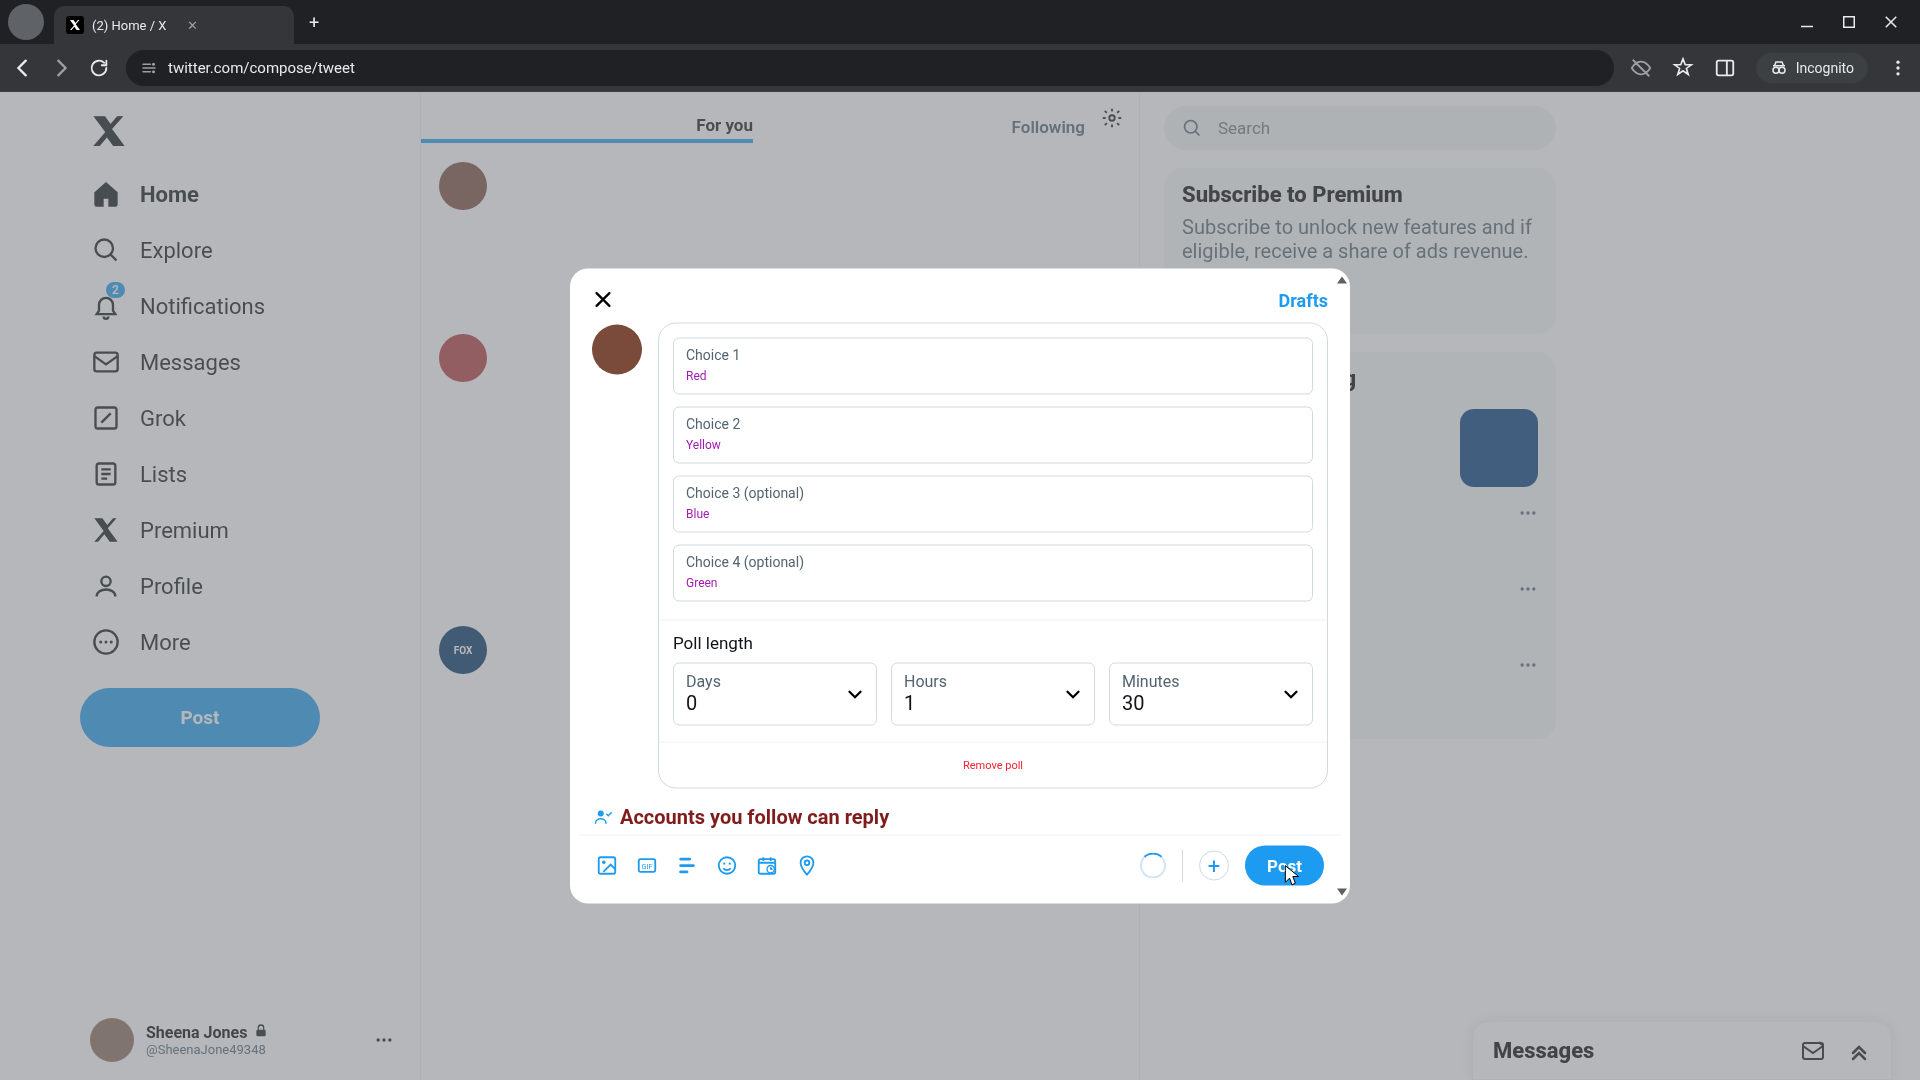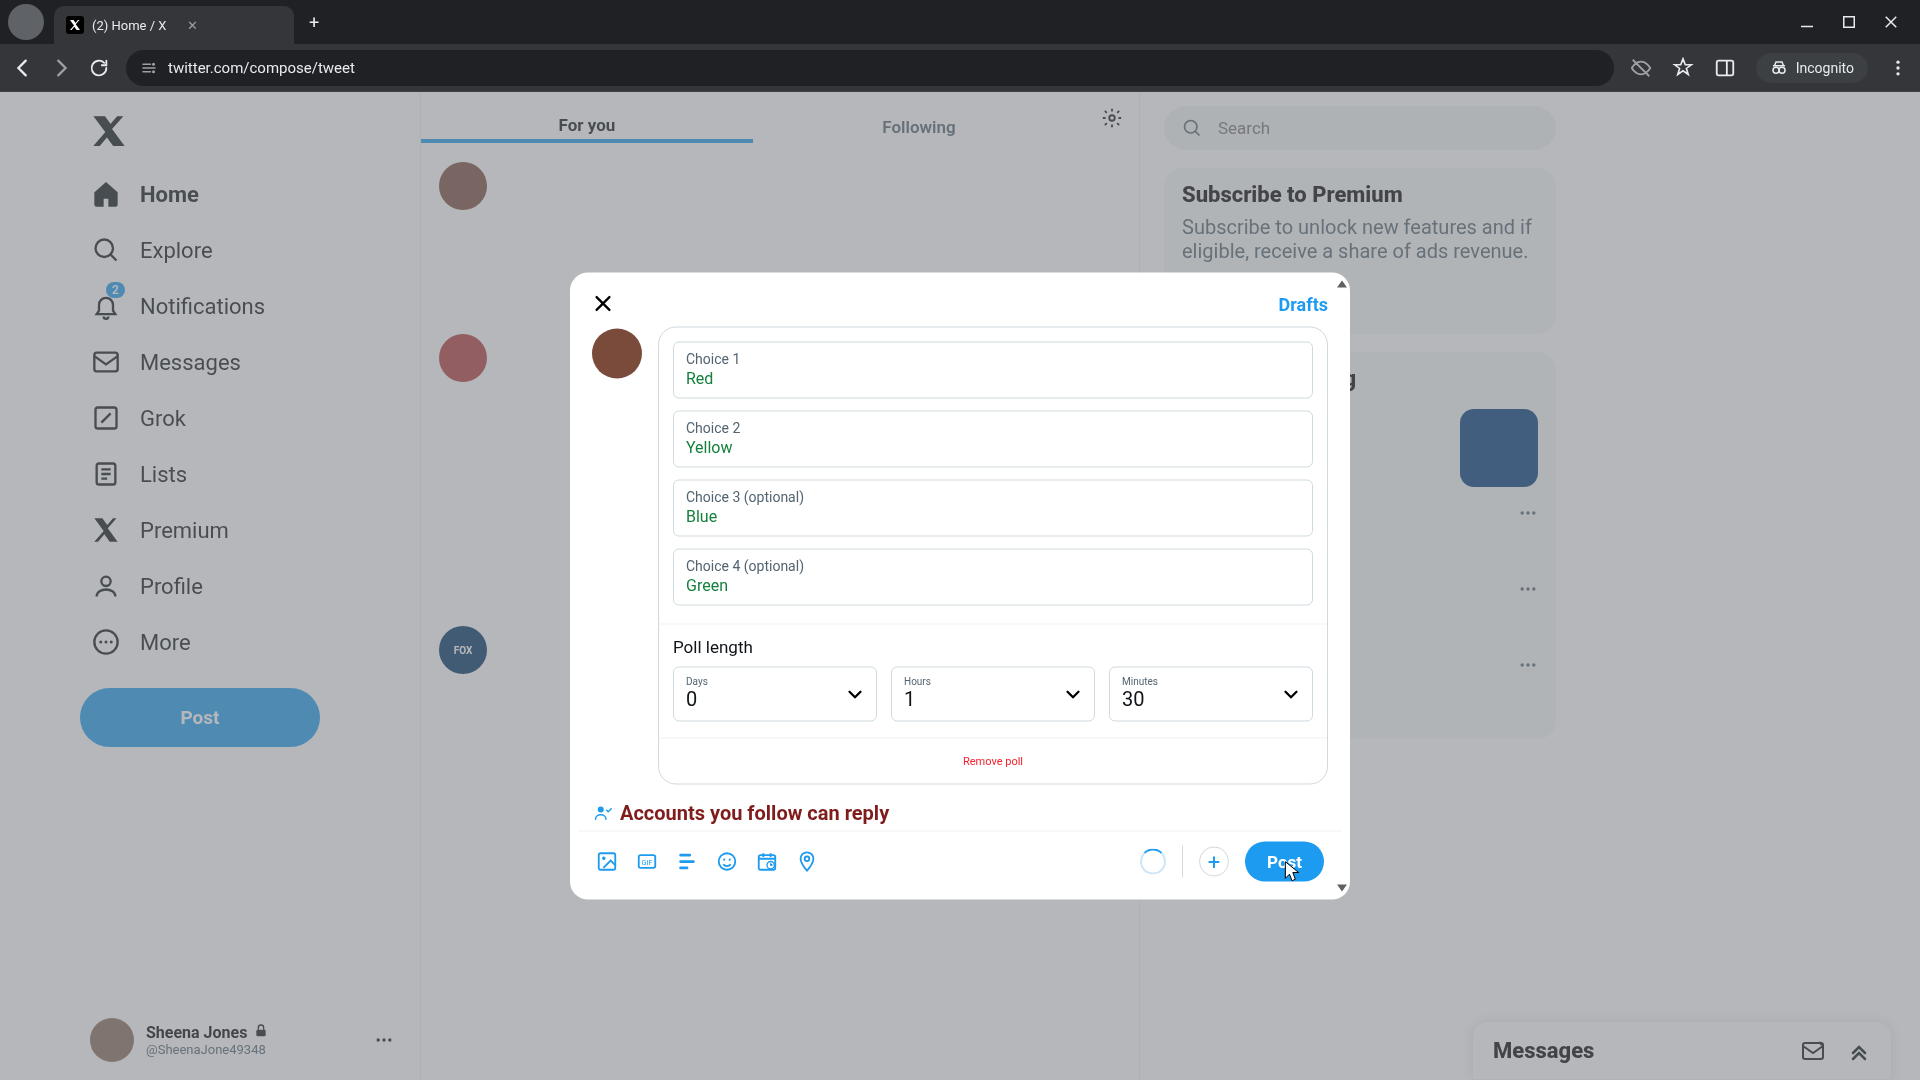--- a/index.html
+++ b/index.html
@@ -34,21 +34,21 @@
 .badge { position:absolute; left:26px; top:4px; background:#1d9bf0; color:#fff; font-size:12px; border-radius:10px; padding:1px 6px; font-weight:600;}
 .post-btn-side { background:#1d9bf0; color:#fff; font-size:19px; font-weight:700; border:none; border-radius:9999px; padding:18px 0; width: 240px; margin:18px 0; }
 .account-row { display:flex; align-items:center; gap:12px; padding:10px; margin-top:auto;}
 .avatar-sm { width:44px; height:44px; border-radius:50%; background:#8a6b5c; }
 .acc-name { font-weight:700; font-size:16px; display:flex; align-items:flex-start; gap:6px;}
 .acc-handle { color:#536471; font-size:13px;}
 .acc-more { margin-left:auto; }
 
 .center-col { width: 720px; border-left:1px solid #eff3f4; border-right:1px solid #eff3f4; position:relative; z-index:10;}
 .tabs-row { display:flex; align-items:center; height:56px; }
-.tab-item { flex:1; text-align:center; font-size:17px; font-weight:600; color:#536471; padding:4px 0;margin-top:13px;}
+.tab-item { flex:1; text-align:right; font-size:17px; font-weight:600; color:#536471; padding:4px 0;margin-top:13px;}
 .tab-item.sel { color:#0f1419; font-weight:700; border-bottom:4px solid #1d9bf0;}
 .gear-btn { padding:0 16px;}
 .feed-avatar { width:48px; height:48px; border-radius:50%; margin:14px 0 0 18px;}
 .fa1{background:#7a4b3b;} .fa2{background:#b33a3a;} .fa3{background:#003366; display:flex;align-items:center;justify-content:center;color:#fff;font-size:10px;font-weight:700;}
 
 .right-col { width: 440px; padding: 8px 24px; position:relative; z-index:10;}
 .search-row { display:flex; align-items:center; gap:16px; background:#eff3f4; border-radius:9999px; padding:12px 18px; margin:6px 0 18px;}
 .search-row input { border:none; background:transparent; font-size:17px; outline:none; flex:1;}
 .panel { background:#f7f9f9; border-radius:18px; padding:14px 18px; margin-bottom:18px;}
 .panel h2 { font-size:22px; font-weight:800; margin-bottom:8px;}
@@ -67,26 +67,26 @@
 .modal { position:absolute; left:50%; top:50%; transform:translate(-50%, -50%); width:780px; background:#fff; border-radius:18px; z-index:50; padding:10px 4px 10px 4px; max-height:820px; display:flex; flex-direction:column;}
 .modal-head { display:flex; align-items:center; padding:10px 18px;}
 .modal-close { width:22px; height:22px; stroke:#0f1419;}
 .drafts { margin-left:auto; color:#1d9bf0; font-weight:700; font-size:18px;}
 .modal-body { display:flex; padding:0 18px; gap:16px;}
 .compose-avatar { width:50px; height:50px; border-radius:50%; background:#7a4b3b; align-self:flex-start; margin-top:4px;}
 .poll-card { flex:1; border:1px solid #cfd9de; border-radius:18px; overflow:hidden; margin-top:2px;}
 .choices { padding:14px 14px 6px;}
 .choice-field { border:1px solid #cfd9de; border-radius:6px; padding:8px 12px 10px; margin-bottom:12px;}
 .choice-field label { display:block; font-size:14px; color:#536471; margin-bottom:2px;}
-.choice-field input { border:none; outline:none; font-size:16px; width:100%; color:#15803d;}
+.choice-field input { border:none; outline:none; font-size:12px; width:100%; color:#a21caf;}
 .poll-length { border-top:1px solid #eff3f4; padding:12px 14px 16px;}
 .pl-title { font-size:17px; color:#0f1419; margin-bottom:10px;}
 .pl-row { display:flex; gap:14px;}
 .pl-select { border:1px solid #cfd9de; border-radius:6px; padding:8px 12px 10px; flex:1; position:relative;}
-.pl-select label { display:block; font-size:10px; color:#536471; }
+.pl-select label { display:block; font-size:16px; color:#536471; }
 .pl-select .val { font-size:20px; color:#0f1419;}
 .pl-select .chev { position:absolute; right:10px; top:50%; transform:translateY(-50%); stroke:#536471;}
 .remove-row { border-top:1px solid #eff3f4; text-align:center; padding:16px 0; color:#f4212e; font-size:11px;}
 .reply-row { padding:16px 20px 6px; display:flex; align-items:center; gap:8px; color:#7f1d1d; font-weight:700; font-size:20px;}
 .reply-row svg { fill:#1d9bf0; width:18px; height:18px;}
 .modal-footer { display:flex; align-items:center; padding:10px 18px 8px; border-top:1px solid #eff3f4; margin:0 4px;}
 .tool-icons { display:flex; gap:18px;}
 .tool-icons svg { width:22px; height:22px; stroke:#1d9bf0; }
 .footer-right { margin-left:auto; display:flex; align-items:center; gap:16px;}
 .ring { width:26px; height:26px; border:2px solid #cfe6f7; border-top-color:#1d9bf0; border-radius:50%;}

